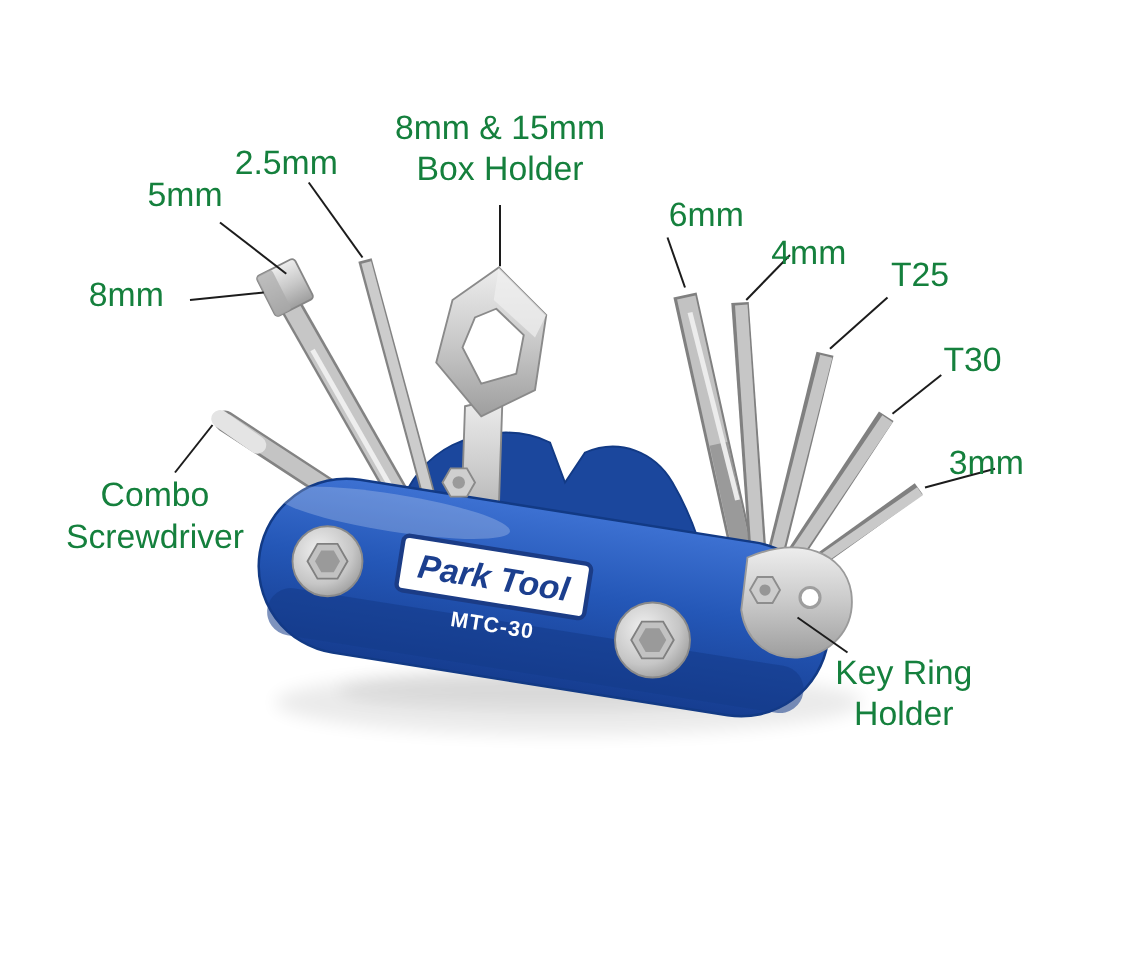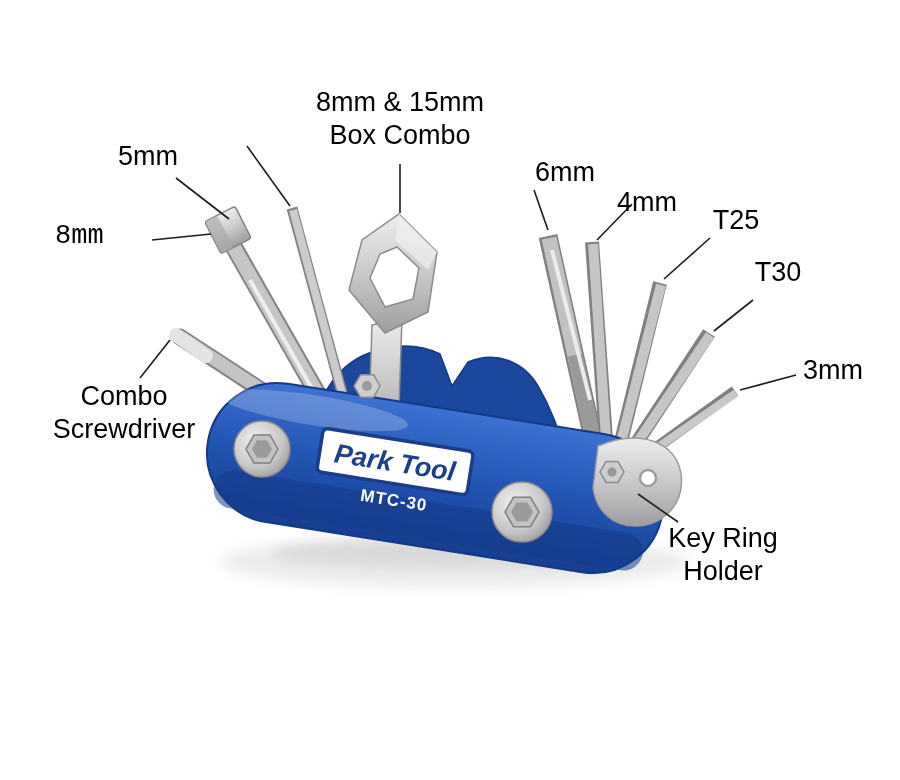--- a/index.html
+++ b/index.html
@@ -11,25 +11,25 @@
     overflow: hidden;
     font-family: "Liberation Sans", sans-serif;
   }
   .art {
     position: absolute;
     left: 0; top: 0;
   }
   .callout {
     position: absolute;
     font: 400 27px/33px "Liberation Sans", sans-serif;
-    color: #000000;
+    color: #15803d;
     text-align: center;
     white-space: nowrap;
   }
-  .callout.align-right { text-align: left; font-family: Liberation Mono, monospace; }
+  .callout.align-right { text-align: center; }
   .callout .line { display: block; }
 </style>
 </head>
 <body>
 
 <div class="figure">
 
   <svg class="art" width="900" height="780" viewBox="0 0 900 780">
     <defs>
       <linearGradient id="bodyGrad" x1="0" y1="0" x2="0" y2="1">
@@ -160,35 +160,36 @@
       <line x1="796" y1="375" x2="740" y2="390"></line>
       <line x1="140" y1="378" x2="170" y2="340"></line>
       <line x1="678" y1="522" x2="638" y2="494"></line>
     </g>
   </svg>
 
   <div class="callout align-right" style="left:55px;top:220px;width:92px">8mm</div>
 
   <div class="callout" style="left:112px;top:140px;width:72px">5mm</div>
 
+  <div class="callout" style="left:186px;top:114px;width:86px">2.5mm</div>
 
   <div class="callout" style="left:295px;top:86px;width:210px">
     <span class="line">8mm &amp; 15mm</span>
-    <span class="line">Box Combo</span>
+    <span class="line">Box Holder</span>
   </div>
 
   <div class="callout" style="left:530px;top:156px;width:70px">6mm</div>
 
   <div class="callout" style="left:612px;top:186px;width:70px">4mm</div>
 
   <div class="callout" style="left:706px;top:204px;width:60px">T25</div>
 
-  <div class="callout" style="left:748px;top:256px;width:60px">T30</div>
+  <div class="callout" style="left:748px;top:272px;width:60px">T30</div>
 
-  <div class="callout" style="left:798px;top:354px;width:70px">3mm</div>
+  <div class="callout" style="left:754px;top:354px;width:70px">3mm</div>
 
   <div class="callout" style="left:18px;top:380px;width:212px">
     <span class="line">Combo</span>
     <span class="line">Screwdriver</span>
   </div>
 
   <div class="callout" style="left:618px;top:522px;width:210px">
     <span class="line">Key Ring</span>
     <span class="line">Holder</span>
   </div>

